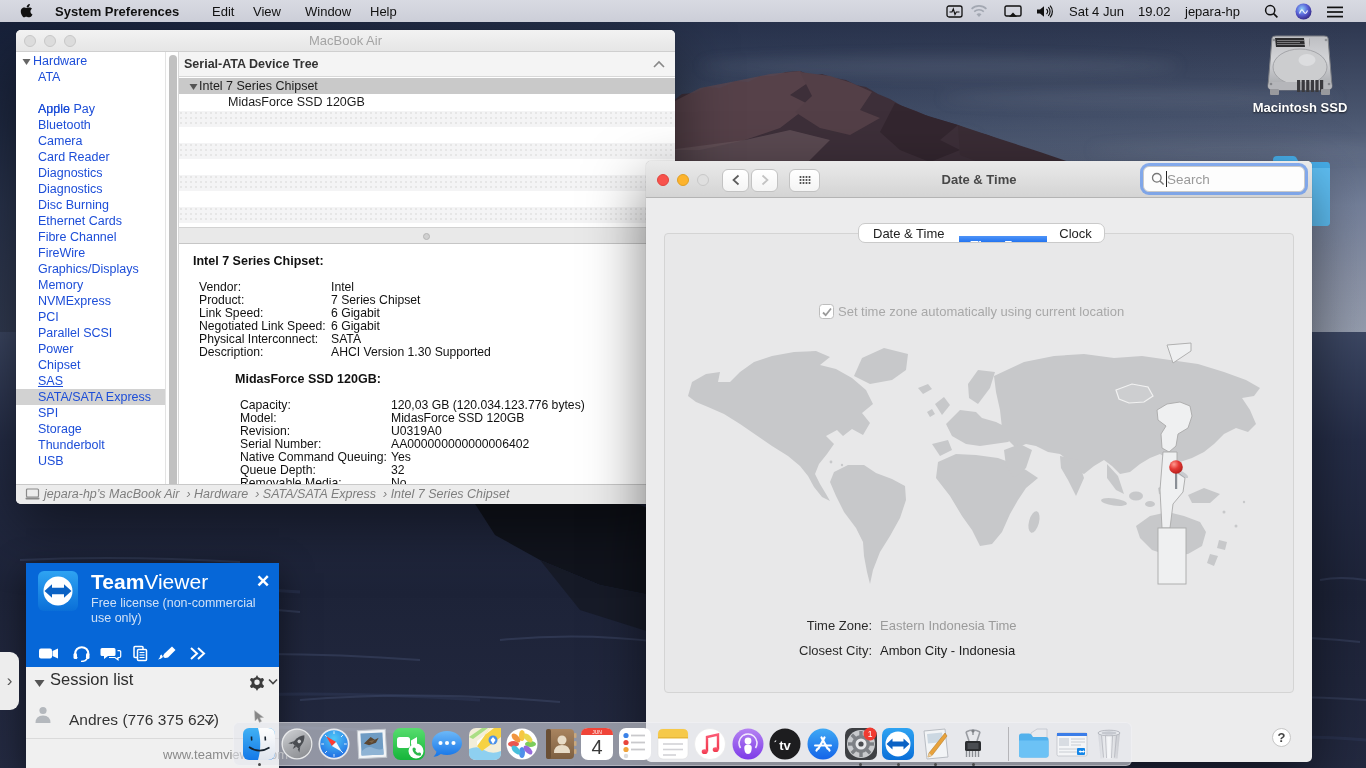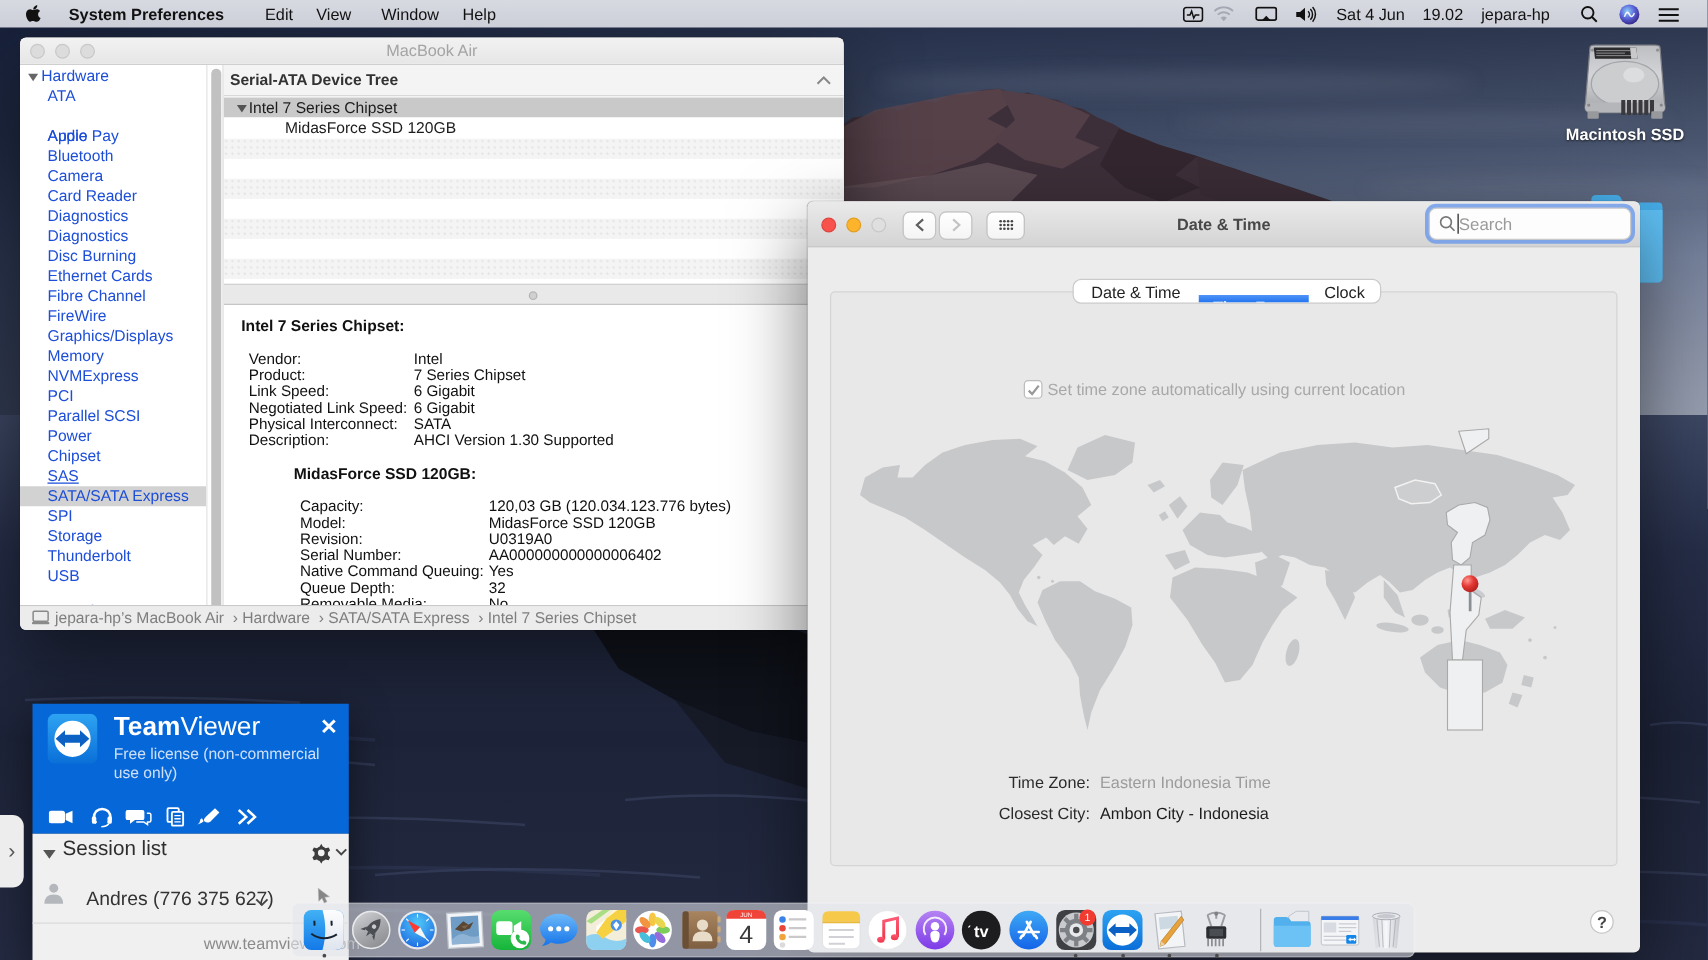--- a/index.html
+++ b/index.html
@@ -14,21 +14,21 @@
 #sysinfo{left:16px;top:30px;width:659px;height:474px;background:#fff;z-index:10;}
 #si-title{position:absolute;left:0;top:0;right:0;height:22px;border-radius:5px 5px 0 0;background:linear-gradient(#f2f2f2,#e6e6e6);border-bottom:1px solid #cfcfcf;text-align:center;font-size:13px;color:#a4a4a4;line-height:21px;}
 .tl{position:absolute;top:5px;width:12px;height:12px;border-radius:50%;background:#dcdcdc;border:1px solid #c8c8c8;}
 #si-side{position:absolute;left:0;top:22px;width:149px;bottom:20px;background:#fff;font-size:12.5px;color:#1d4ed8;border-radius:0 0 0 5px;}
 #si-scroll{position:absolute;left:149px;top:22px;width:14px;bottom:20px;background:#fefefe;border-left:1px solid #e3e3e3;border-right:1px solid #d8d8d8;}
 #si-scroll .thumb{position:absolute;left:2.5px;top:3px;width:8px;height:440px;background:#c1c1c1;border-radius:4px;}
 .srow{position:absolute;left:0;width:149px;height:16px;line-height:16px;padding-left:22px;white-space:nowrap;}
 .srow.l0{padding-left:17px;}
 #si-main{position:absolute;left:163px;top:22px;right:0;bottom:20px;background:#fff;overflow:hidden;}
 .stripe{background:#f4f4f5;background-image:radial-gradient(circle at 2px 2px, #e6e6e6 1px, transparent 1px);background-size:5px 5px;}
-#si-status{position:absolute;left:0;right:0;bottom:0;height:20px;background:#ececec;border-top:1px solid #c9c9c9;border-radius:0 0 5px 5px;font-size:12.5px;color:#7e7e7e;line-height:19px;}
+#si-status{position:absolute;left:0;right:0;bottom:0;height:20px;background:#ececec;border-top:1px solid #c9c9c9;border-radius:0 0 5px 5px;font-size:12.5px;color:#7e7e7e;line-height:19px;font-style:italic;}
 
 #dt{left:646px;top:161px;width:666px;height:601px;background:#ececed;z-index:20;}
 #dt-head{position:absolute;left:0;top:0;right:0;height:37px;border-radius:5px 5px 0 0;background:linear-gradient(#eaeaea,#d4d4d4);border-bottom:1px solid #b4b4b4;}
 .tlc{position:absolute;top:13px;width:12px;height:12px;border-radius:50%;}
 .tbtn{position:absolute;top:7.5px;height:23px;background:linear-gradient(#ffffff,#f4f4f4);border:1px solid #c3c3c3;border-radius:6px;display:flex;align-items:center;justify-content:center;}
 #dt-title{position:absolute;left:0;right:0;top:0;height:37px;text-align:center;line-height:37px;font-size:13px;font-weight:bold;color:#484848;}
 #dt-search{position:absolute;right:7px;top:5px;width:162px;height:26px;background:#fdfdfd;border:1px solid #c9c9c9;border-radius:6px;box-shadow:0 0 0 3px rgba(98,148,236,.75);display:flex;align-items:center;font-size:13.5px;color:#9a9a9a;}
 #dt-box{position:absolute;left:18px;top:72px;width:630px;height:460px;background:#e8e8e9;border:1px solid #d4d4d4;border-radius:4px;}
 #dt-tabs{position:absolute;left:212px;top:62px;height:20px;display:flex;background:#fff;border:1px solid #cacaca;border-radius:7px;overflow:hidden;font-size:13px;line-height:19px;z-index:5;}
 #dt-tabs .tab{padding:0 12px;color:#222;}

